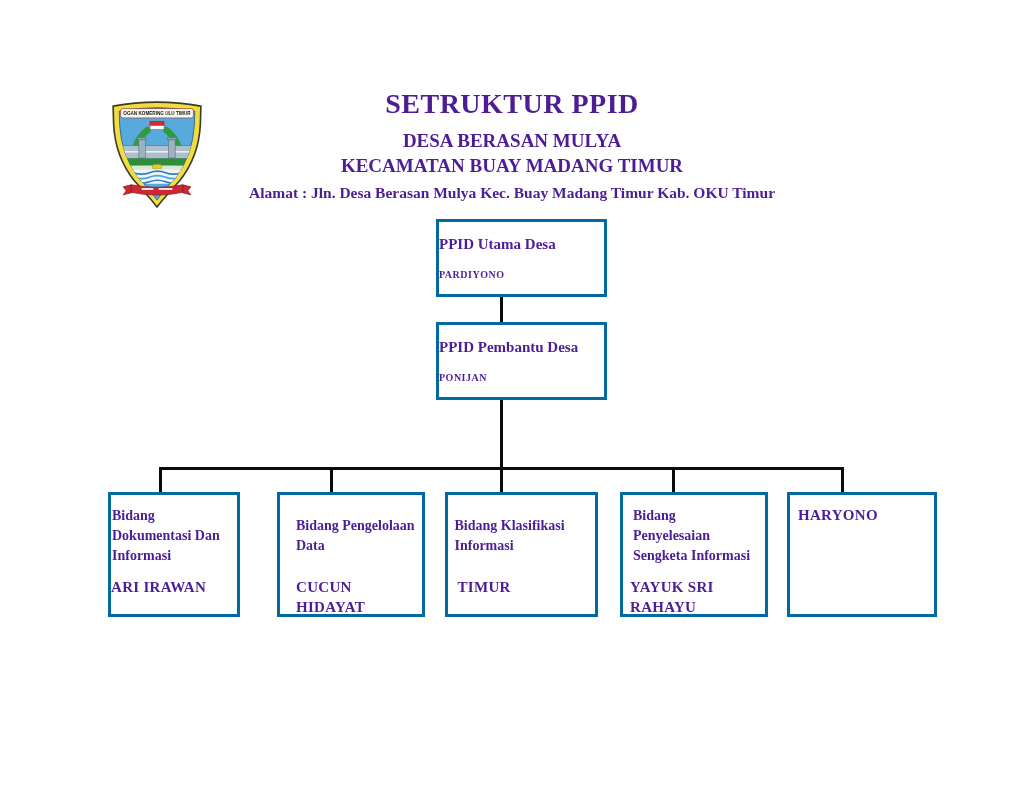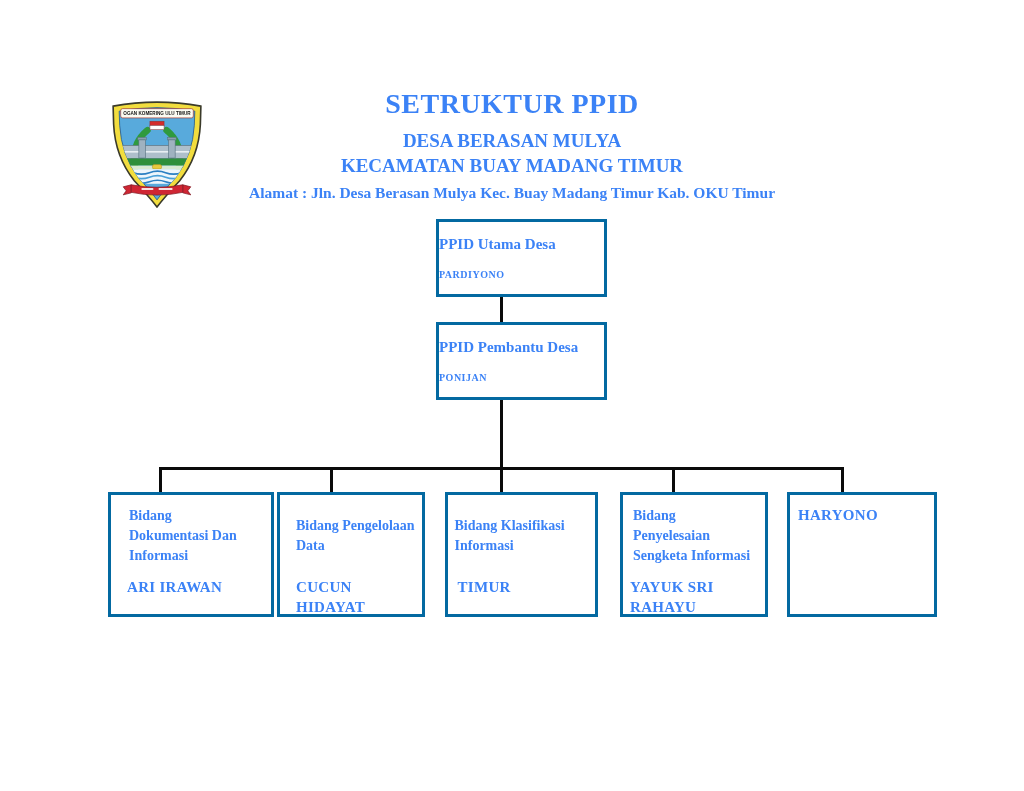--- a/index.html
+++ b/index.html
@@ -2,21 +2,21 @@
 <html><head>
 <meta charset="utf-8">
 <style>
   html, body { margin: 0; padding: 0; background: #ffffff; }
   #page {
     position: relative;
     width: 1024px;
     height: 791px;
     background: #ffffff;
     font-family: "Liberation Serif", "DejaVu Serif", serif;
-    color: #3b82f6;
+    color: #4c1d95;
     overflow: hidden;
   }
 
   
   #header {
     position: absolute;
     left: 0; right: 0; top: 88px;
     text-align: center;
   }
   .doc-title {
@@ -72,21 +72,21 @@
   }
   .top-box .box-name {
     margin-top: 11px;
     font-size: 10px;
     font-weight: bold;
     letter-spacing: 0.5px;
     line-height: 20px;
   }
 
   .leaf-box { top: 492px; height: 125px; }
-  #leaf-0 { left: 88px;  width: 166px; }
+  #leaf-0 { left: 88px;  width: 132px; }
   #leaf-1 { left: 257px; width: 148px; padding-left: 16px; }
   #leaf-2 { left: 425px; width: 153px; }
   #leaf-3 { left: 600px; width: 148px; }
   #leaf-4 { left: 767px; width: 150px; }
   .leaf-box .box-title {
     height: 62px;
     margin: 10px auto 0 auto;
     display: flex;
     align-items: center;
     justify-content: center;

